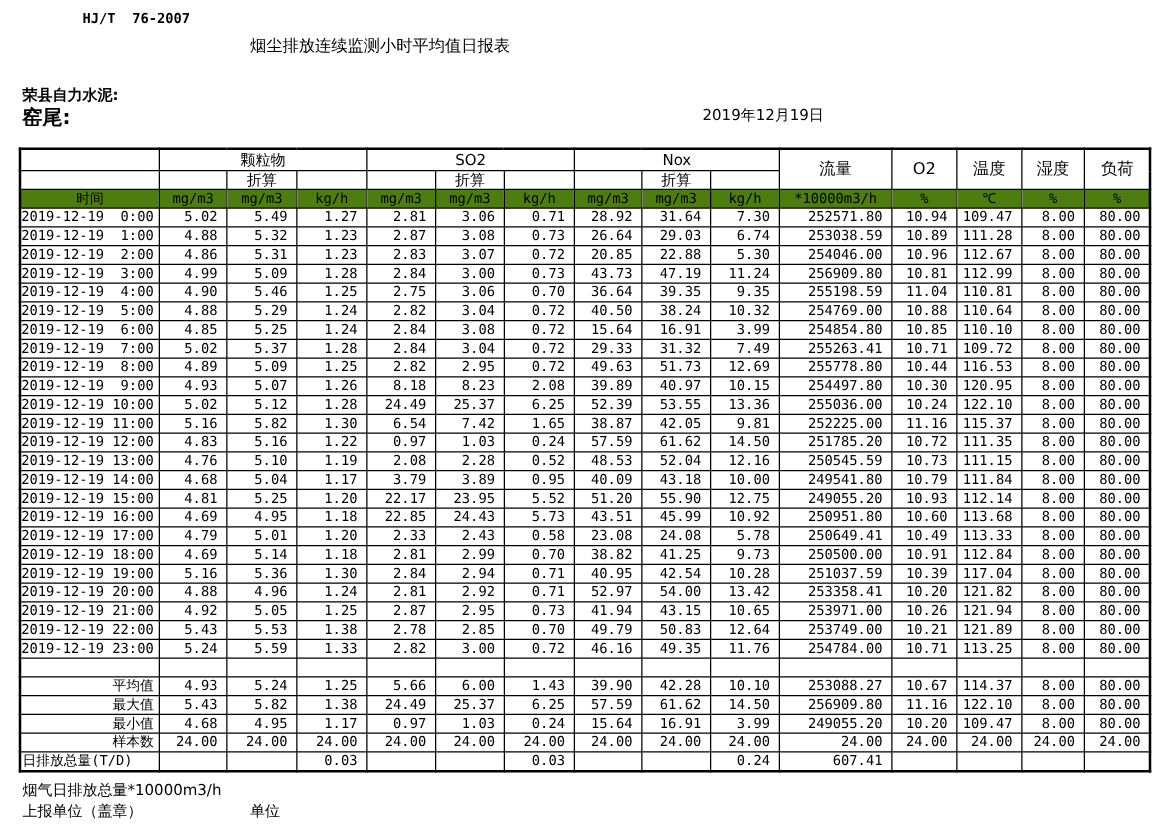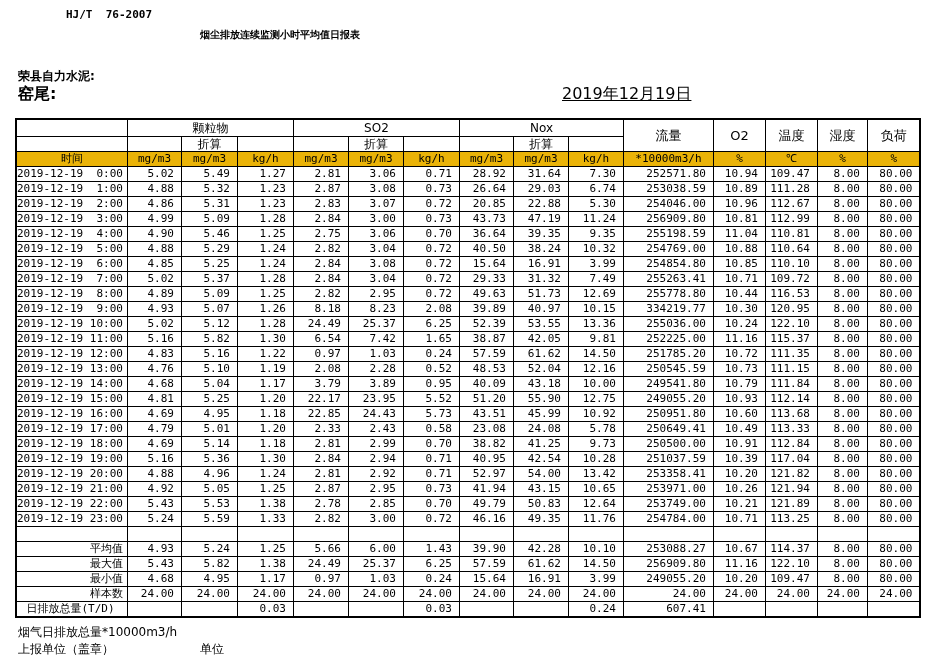--- a/index.html
+++ b/index.html
@@ -2,48 +2,48 @@
 <html><head>
 <meta charset="utf-8">
 <style>
   html,body { margin:0; padding:0; }
   body {
     width:930px; height:659px; background:#ffffff; position:relative;
     font-family:"DejaVu Sans", sans-serif; color:#000;
   }
   .abs { position:absolute; white-space:pre; }
   .std-code { left:18px; top:8px; font:bold 11px "DejaVu Sans Mono", monospace;padding-left:48px; }
-  .title { left:200px; top:28px; font-size:10px; font-weight:bold; }
+  .title { left:200px; top:28px; font-size:13px; font-weight:normal; }
   .company { left:18px; top:68px; font-size:12px; font-weight:bold; }
   .location { left:18px; top:84px; font-size:16px; font-weight:bold; }
-  .date { left:562px; top:84px; font-size:16px;text-decoration:underline; }
+  .date { left:562px; top:84px; font-size:12px; }
   .note { left:18px; top:624px; font-size:12px; }
   .report-unit { left:18px; top:641px; font-size:12px; }
   .unit { left:200px; top:641px; font-size:12px; }
 
   table.report {
     position:absolute; left:15px; top:118px;
     border-collapse:collapse; table-layout:fixed;
     border:2px solid #000;
   }
   .report td {
     border:1px solid #000; height:14px; line-height:14px;
     padding:0; overflow:hidden; white-space:pre;
     font-family:"DejaVu Sans Mono", monospace; font-size:11px;
   }
   .report tr.hrow1 td { height:16px; line-height:16px; }
   .report td.cjk { font-family:"DejaVu Sans", sans-serif; font-size:12px; text-align:center; }
   .report td.cjk-big { font-family:"DejaVu Sans", sans-serif; font-size:13px; text-align:center; }
-  .green { background:#eab308; }
+  .green { background:#4d7c0f; }
   .unit-cell { text-align:center; font-size:11px; }
   .time-head { font-family:"DejaVu Sans", sans-serif; font-size:13px; text-align:center; }
   .time-cell { text-align:right; padding-right:4px !important; font-size:10px; }
   .num { text-align:right; padding-right:7px !important; }
   .sum-label { font-family:"DejaVu Sans", sans-serif; font-size:12px; text-align:right; padding-right:4px !important; }
-  .sum-label.left { text-align:center; padding-left:1px !important;margin-left:36px; }
+  .sum-label.left { text-align:left; padding-left:1px !important;margin-left:36px; }
 </style>
 </head>
 <body>
 
 <div class="abs std-code">HJ/T  76-2007</div>
 <div class="abs title">烟尘排放连续监测小时平均值日报表</div>
 <div class="abs company">荣县自力水泥:</div>
 <div class="abs location">窑尾:</div>
 <div class="abs date">2019年12月19日</div>
 
@@ -265,21 +265,21 @@
         <td class="time-cell">2019-12-19  9:00</td>
         <td class="num">4.93</td>
         <td class="num">5.07</td>
         <td class="num">1.26</td>
         <td class="num">8.18</td>
         <td class="num">8.23</td>
         <td class="num">2.08</td>
         <td class="num">39.89</td>
         <td class="num">40.97</td>
         <td class="num">10.15</td>
-        <td class="num">334219.77</td>
+        <td class="num">254497.80</td>
         <td class="num">10.30</td>
         <td class="num">120.95</td>
         <td class="num">8.00</td>
         <td class="num">80.00</td>
       </tr>
       <tr>
         <td class="time-cell">2019-12-19 10:00</td>
         <td class="num">5.02</td>
         <td class="num">5.12</td>
         <td class="num">1.28</td>

